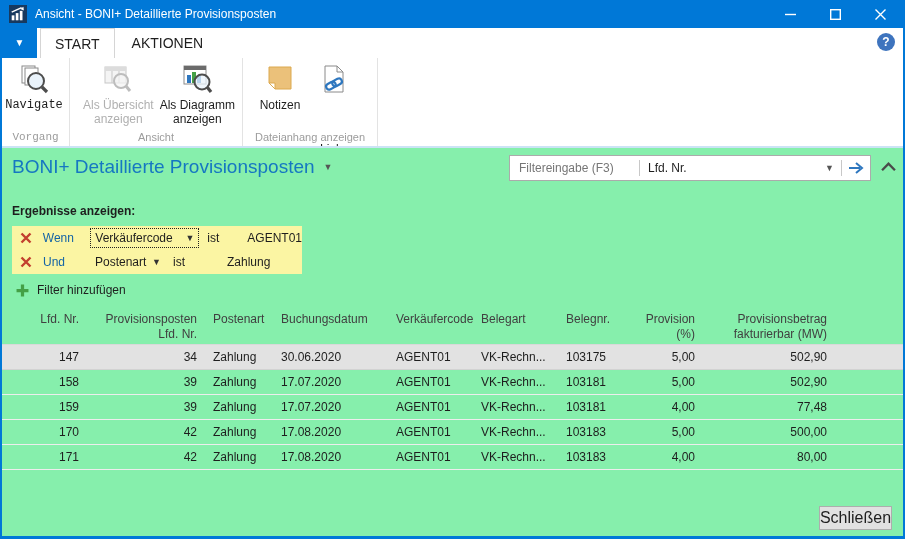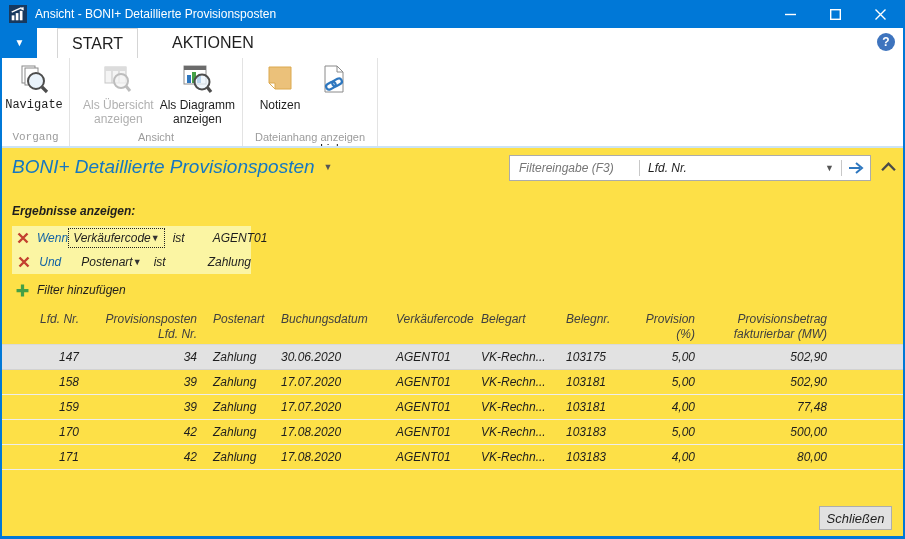--- a/index.html
+++ b/index.html
@@ -9,49 +9,49 @@
   
   .titlebar{position:absolute;left:0;top:0;right:0;height:28px;background:#0078D7;display:flex;align-items:center;}
   .app-icon{width:18px;height:18px;margin-left:7px;display:inline-flex;}
   .titlebar .title{color:#fff;font-size:12px;margin-left:8px;flex:1;white-space:nowrap;overflow:hidden;}
   .win-controls{display:flex;height:28px;}
   .wc{width:45px;height:28px;display:flex;align-items:center;justify-content:center;cursor:default;}
   
   .tabstrip{position:absolute;left:0;top:28px;right:0;height:30px;background:#fff;display:flex;align-items:stretch;}
   .app-menu{width:35px;background:#0078D7;display:flex;align-items:center;justify-content:center;}
   .app-menu .caret{color:#fff;font-size:10px;line-height:1;}
-  .tab{padding:0 14px;display:flex;align-items:center;font-size:16px;color:#1e1e1e;margin-left:20px;}
+  .tab{padding:0 14px;display:flex;align-items:center;font-size:14px;color:#1e1e1e;margin-left:3px;}
   .tab.active{border:1px solid #d5d5d5;border-bottom:none;background:#fff;}
   .help{position:absolute;right:8px;top:5px;width:18px;height:18px;border-radius:50%;background:#3E74BE;color:#fff;
         font-size:12px;font-weight:bold;display:flex;align-items:center;justify-content:center;}
   
   .ribbon{position:absolute;left:0;top:58px;right:0;height:88px;background:#fff;display:flex;}
   .rgroup{position:relative;border-right:1px solid #e3e3e3;display:flex;align-items:flex-start;padding-top:4px;box-sizing:border-box;}
   .rgroup-label{position:absolute;bottom:3px;left:0;right:0;text-align:center;color:#9c9c9c;font-size:11px;white-space:nowrap;}
   .rbtn{display:flex;flex-direction:column;align-items:center;margin:0 3px;min-width:58px;cursor:default;}
   .rbtn .ricon{width:34px;height:34px;display:flex;align-items:center;justify-content:center;}
   .rbtn .rlabel{text-align:center;font-size:12px;line-height:14px;margin-top:2px;white-space:pre-line;}
   .rbtn.disabled .rlabel{color:#b0b0b0;}
   .blue-sep{position:absolute;left:0;right:0;top:146px;height:2px;background:#cbe3f5;}
   
-  .content{position:absolute;left:0;top:148px;right:0;bottom:0;background:#fde047;font-style:italic;}
+  .content{position:absolute;left:0;top:148px;right:0;bottom:0;background:#86efac;}
   .page-title{position:absolute;left:10px;top:8px;font-size:19px;color:#1577C2;white-space:nowrap;}
   .page-title .tcaret{font-size:9px;color:#555;margin-left:9px;vertical-align:3px;}
   .filterbox{position:absolute;left:507px;top:7px;width:362px;height:26px;border:1px solid #ababab;background:#fff;
              display:flex;align-items:center;box-sizing:border-box;}
   .fb-input{width:120px;padding-left:9px;color:#767676;white-space:nowrap;overflow:hidden;}
   .fb-sep{width:1px;height:16px;background:#c8c8c8;}
   .fb-field{flex:1;padding-left:8px;color:#1e1e1e;white-space:nowrap;}
   .fb-caret{color:#555;font-size:9px;padding:0 7px;}
   .fb-go{width:28px;display:flex;align-items:center;justify-content:center;}
   .collapse{position:absolute;right:7px;top:13px;width:15px;height:10px;}
   
   .filters{position:absolute;left:10px;top:56px;}
   .fheading{font-weight:bold;margin-bottom:8px;}
-  .frow{width:239px;height:24px;background:#FBF5A3;display:flex;align-items:center;}
+  .frow{width:290px;height:24px;background:#FBF5A3;display:flex;align-items:center;}
   .fx{width:18px;margin-left:5px;display:flex;align-items:center;justify-content:center;}
   .fconj{width:48px;margin-left:8px;color:#1464A5;}
   .fdrop{display:flex;align-items:center;justify-content:space-between;box-sizing:border-box;padding:2px 4px;}
   .fdrop .caret{font-size:9px;color:#333;}
   .fdrop1{width:110px;border:1px dotted #222;}
   .fdrop2{width:74px;}
   .fop{margin-left:8px;}
   .fval1{margin-left:28px;}
   .fval2{margin-left:42px;}
   .addfilter{display:flex;align-items:center;margin-top:9px;margin-left:4px;}
@@ -59,21 +59,21 @@
   
   .grid{position:absolute;left:0;right:0;top:158px;border-collapse:collapse;table-layout:fixed;width:100%;}
   .grid th{font-weight:normal;color:#404040;vertical-align:top;padding:6px 8px 2px 8px;white-space:pre-line;
            line-height:15px;height:36px;box-sizing:border-box;border-bottom:1px solid #d9d9d9;}
   .grid td{padding:0 8px;height:24px;border-bottom:1px solid #ededed;white-space:nowrap;overflow:hidden;}
   .grid .al-right{text-align:right;}
   .grid .al-left{text-align:left;}
   .grid tr.selected td{background:#E2E2E2;border-top:1px solid #d2d2d2;border-bottom:1px solid #d2d2d2;margin-left:20px;}
   
   .close-btn{position:absolute;right:11px;bottom:6px;width:73px;height:24px;background:#E1E1E1;border:1px solid #ADADAD;
-             font-size:13px;color:#1e1e1e;display:flex;align-items:center;justify-content:center;box-sizing:border-box;
+             font-size:16px;color:#1e1e1e;display:flex;align-items:center;justify-content:center;box-sizing:border-box;
              font-family:"Liberation Sans",sans-serif;}
 </style>
 </head>
 <body>
 
 <div class="window">
 
   <div class="titlebar">
     <span class="app-icon">
       <svg viewBox="0 0 20 20" width="18" height="18">

